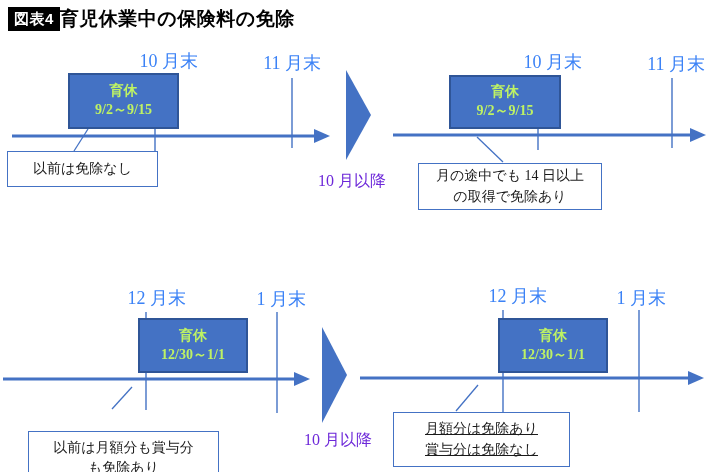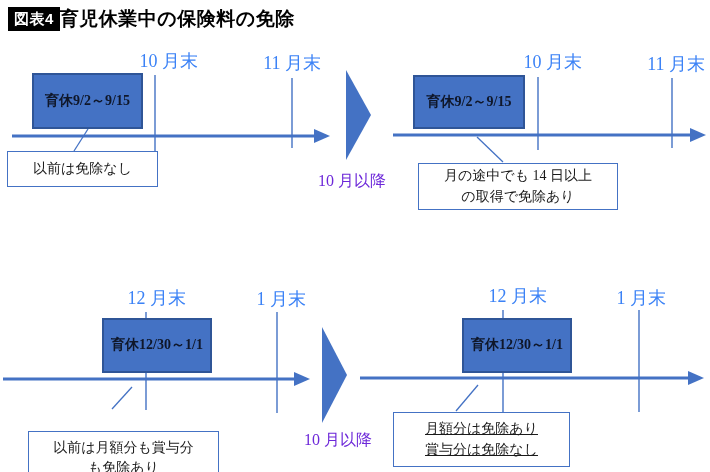--- a/index.html
+++ b/index.html
@@ -56,30 +56,31 @@
     text-align: right;
     font-size: 16px;
     color: #6d28d9;
     white-space: nowrap;
   }
   
   .leave-box {
     position: absolute;
     background: #4472C4;
     border: 2px solid #2F5597;
-    color: #0f172a;
+    color: #bef264;
     display: flex;
-    flex-direction: row;
+    flex-direction: column;
     align-items: center;
     justify-content: center;
     font-size: 14px;
     font-weight: bold;
     line-height: 1.35;
     box-sizing: border-box;
     text-align: center;
+    margin-left: 36px;
   }
   
   .callout {
     position: absolute;
     background: #ffffff;
     border: 1.3px solid #4472C4;
     display: flex;
     flex-direction: column;
     align-items: center;
     justify-content: center;
@@ -142,21 +143,21 @@
   </div>
 
   <div class="transition-label" style="left:302px; top:171px;">10 月以降</div>
 
   <div class="marker-label" style="left:518px; top:50px;">10 月末</div>
   <div class="marker-label" style="left:641px; top:52px;">11 月末</div>
   <div class="leave-box" style="left:413px; top:75px; width:112px; height:54px;">
     <div>育休</div>
     <div>9/2～9/15</div>
   </div>
-  <div class="callout" style="left:418px; top:163px; width:200px; height:47px;">
+  <div class="callout" style="left:418px; top:163px; width:184px; height:47px;">
     <div>月の途中でも 14 日以上</div>
     <div>の取得で免除あり</div>
   </div>
 
   <div class="marker-label" style="left:122px; top:286px;">12 月末</div>
   <div class="marker-label" style="left:242px; top:287px;">1 月末</div>
   <div class="leave-box" style="left:102px; top:318px; width:110px; height:55px;">
     <div>育休</div>
     <div>12/30～1/1</div>
   </div>

